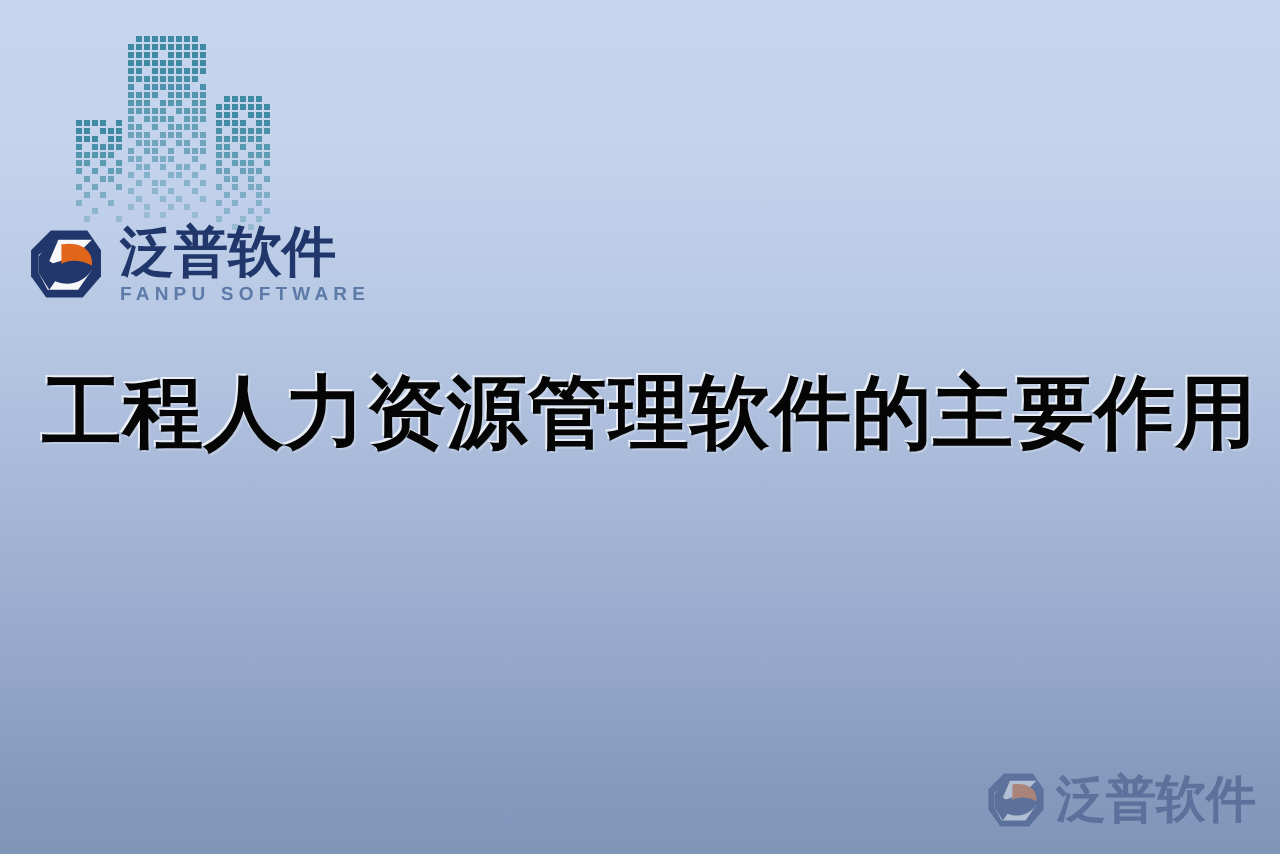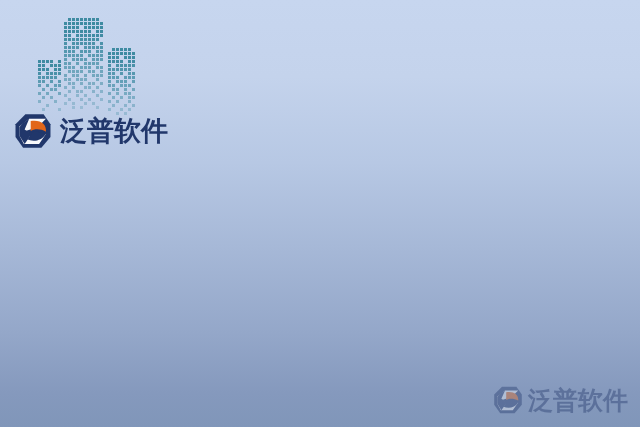--- a/index.html
+++ b/index.html
@@ -427,23 +427,25 @@
   <div id="logo-block">
     <svg id="logo-mark" viewBox="0 0 100 100">
       <path d="M30 6 L78 6 L96 32 L96 66 L72 94 L24 94 L4 66 L4 32 Z" fill="#21376b"></path>
       <path d="M40 18 L84 18 L62 40 L30 50 L50 62 L84 58 L66 84 L26 84 L14 62 L14 38 Z" fill="#ffffff" opacity="0.97"></path>
       <path d="M44 24 C70 20 86 32 84 52 C70 44 54 44 44 50 Z" fill="#e2661a"></path>
       <path d="M40 54 C56 50 72 52 84 58 C72 76 52 80 34 72 C40 68 44 62 40 54 Z" fill="#21376b"></path>
       <path d="M22 30 L40 18 L28 46 L46 58 L28 84 L14 62 L14 40 Z" fill="#21376b"></path>
     </svg>
     <div id="logo-text">
       <div id="logo-cn">泛普软件</div>
+      <div id="logo-en">FANPU SOFTWARE</div>
     </div>
   </div>
 
+  <div id="main-title">工程人力资源管理软件的主要作用</div>
 
   <div id="watermark">
     <div id="wm-row">
       <svg id="wm-mark" viewBox="0 0 100 100">
         <path d="M30 6 L78 6 L96 32 L96 66 L72 94 L24 94 L4 66 L4 32 Z" fill="#21376b"></path>
         <path d="M40 18 L84 18 L62 40 L30 50 L50 62 L84 58 L66 84 L26 84 L14 62 L14 38 Z" fill="#ffffff" opacity="0.95"></path>
         <path d="M44 24 C70 20 86 32 84 52 C70 44 54 44 44 50 Z" fill="#e2661a"></path>
         <path d="M40 54 C56 50 72 52 84 58 C72 76 52 80 34 72 C40 68 44 62 40 54 Z" fill="#21376b"></path>
         <path d="M22 30 L40 18 L28 46 L46 58 L28 84 L14 62 L14 40 Z" fill="#21376b"></path>
       </svg>

